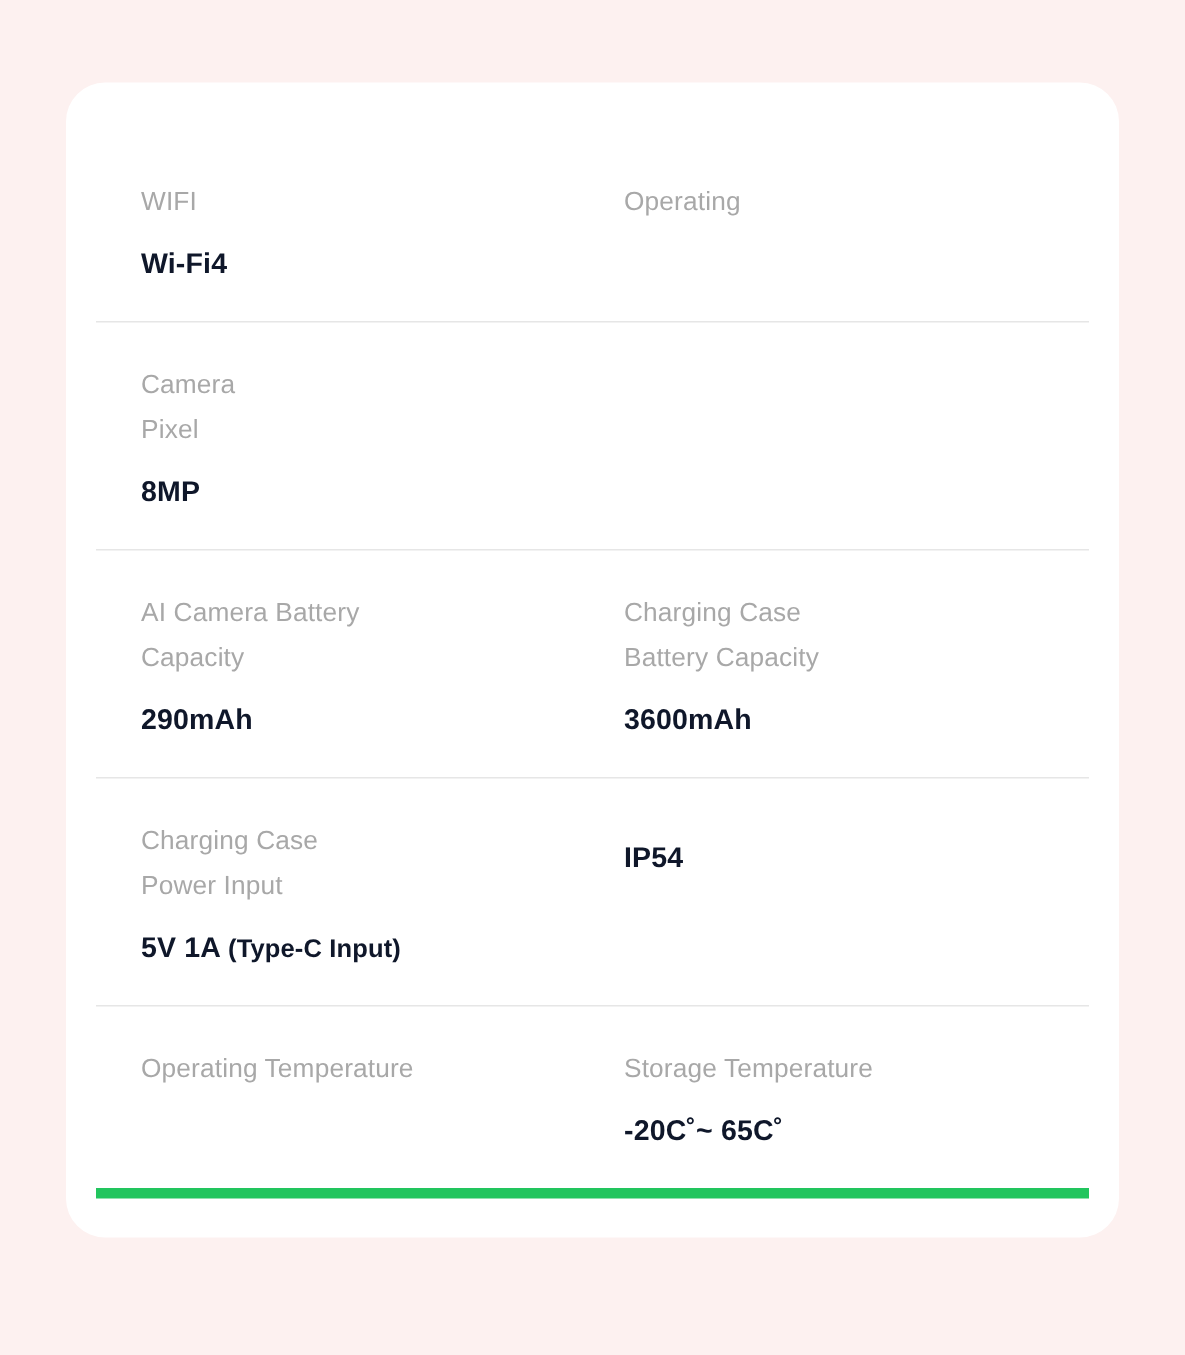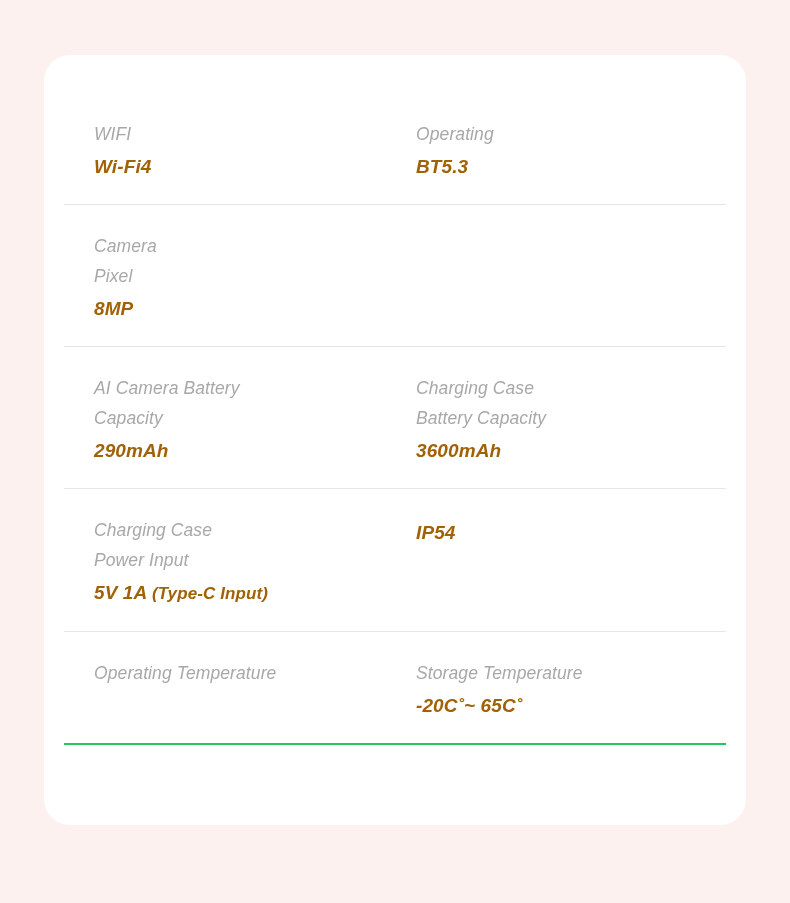--- a/index.html
+++ b/index.html
@@ -31,70 +31,68 @@
     box-sizing: border-box;
   }
   .spec-row {
     display: flex;
     flex-direction: row;
     border-bottom: 1px solid #e6e6e6;
     padding: 0 0 0 0;
     box-sizing: border-box;
   }
   .spec-row:last-child {
-    border-bottom: 2px solid #22c55e;
+    border-bottom: 7px solid #22c55e;
   }
   .spec-cell {
     box-sizing: border-box;
     padding: 26px 0 22px 0;
-    font-style: italic;
   }
   .spec-cell.left {
     width: 324px;
     padding-left: 30px;
   }
   .spec-cell.right {
     width: 338px;
     padding-left: 28px;
   }
   .spec-label {
     color: #a8a8a8;
     font-size: 17.5px;
     line-height: 30px;
     font-weight: 400;
     letter-spacing: 0.1px;
     white-space: pre-line;
   }
   .spec-value {
-    color: #a16207;
+    color: #0f172a;
     font-size: 19px;
     line-height: 30px;
     font-weight: bold;
-    margin-top: 3px;
+    margin-top: 13px;
     letter-spacing: 0.1px;
   }
   .spec-value .suffix {
     font-size: 17px;
     font-weight: bold;
   }
 </style>
 </head>
 <body>
 
 <div class="card">
   <div class="spec-table">
 
     <div class="spec-row">
       <div class="spec-cell left">
         <div class="spec-label">WIFI</div>
         <div class="spec-value">Wi-Fi4</div>
       </div>
       <div class="spec-cell right">
         <div class="spec-label">Operating</div>
-        <div class="spec-value">BT5.3</div>
       </div>
     </div>
 
     <div class="spec-row">
       <div class="spec-cell left">
         <div class="spec-label">Camera
 Pixel</div>
         <div class="spec-value">8MP</div>
       </div>
     </div>

